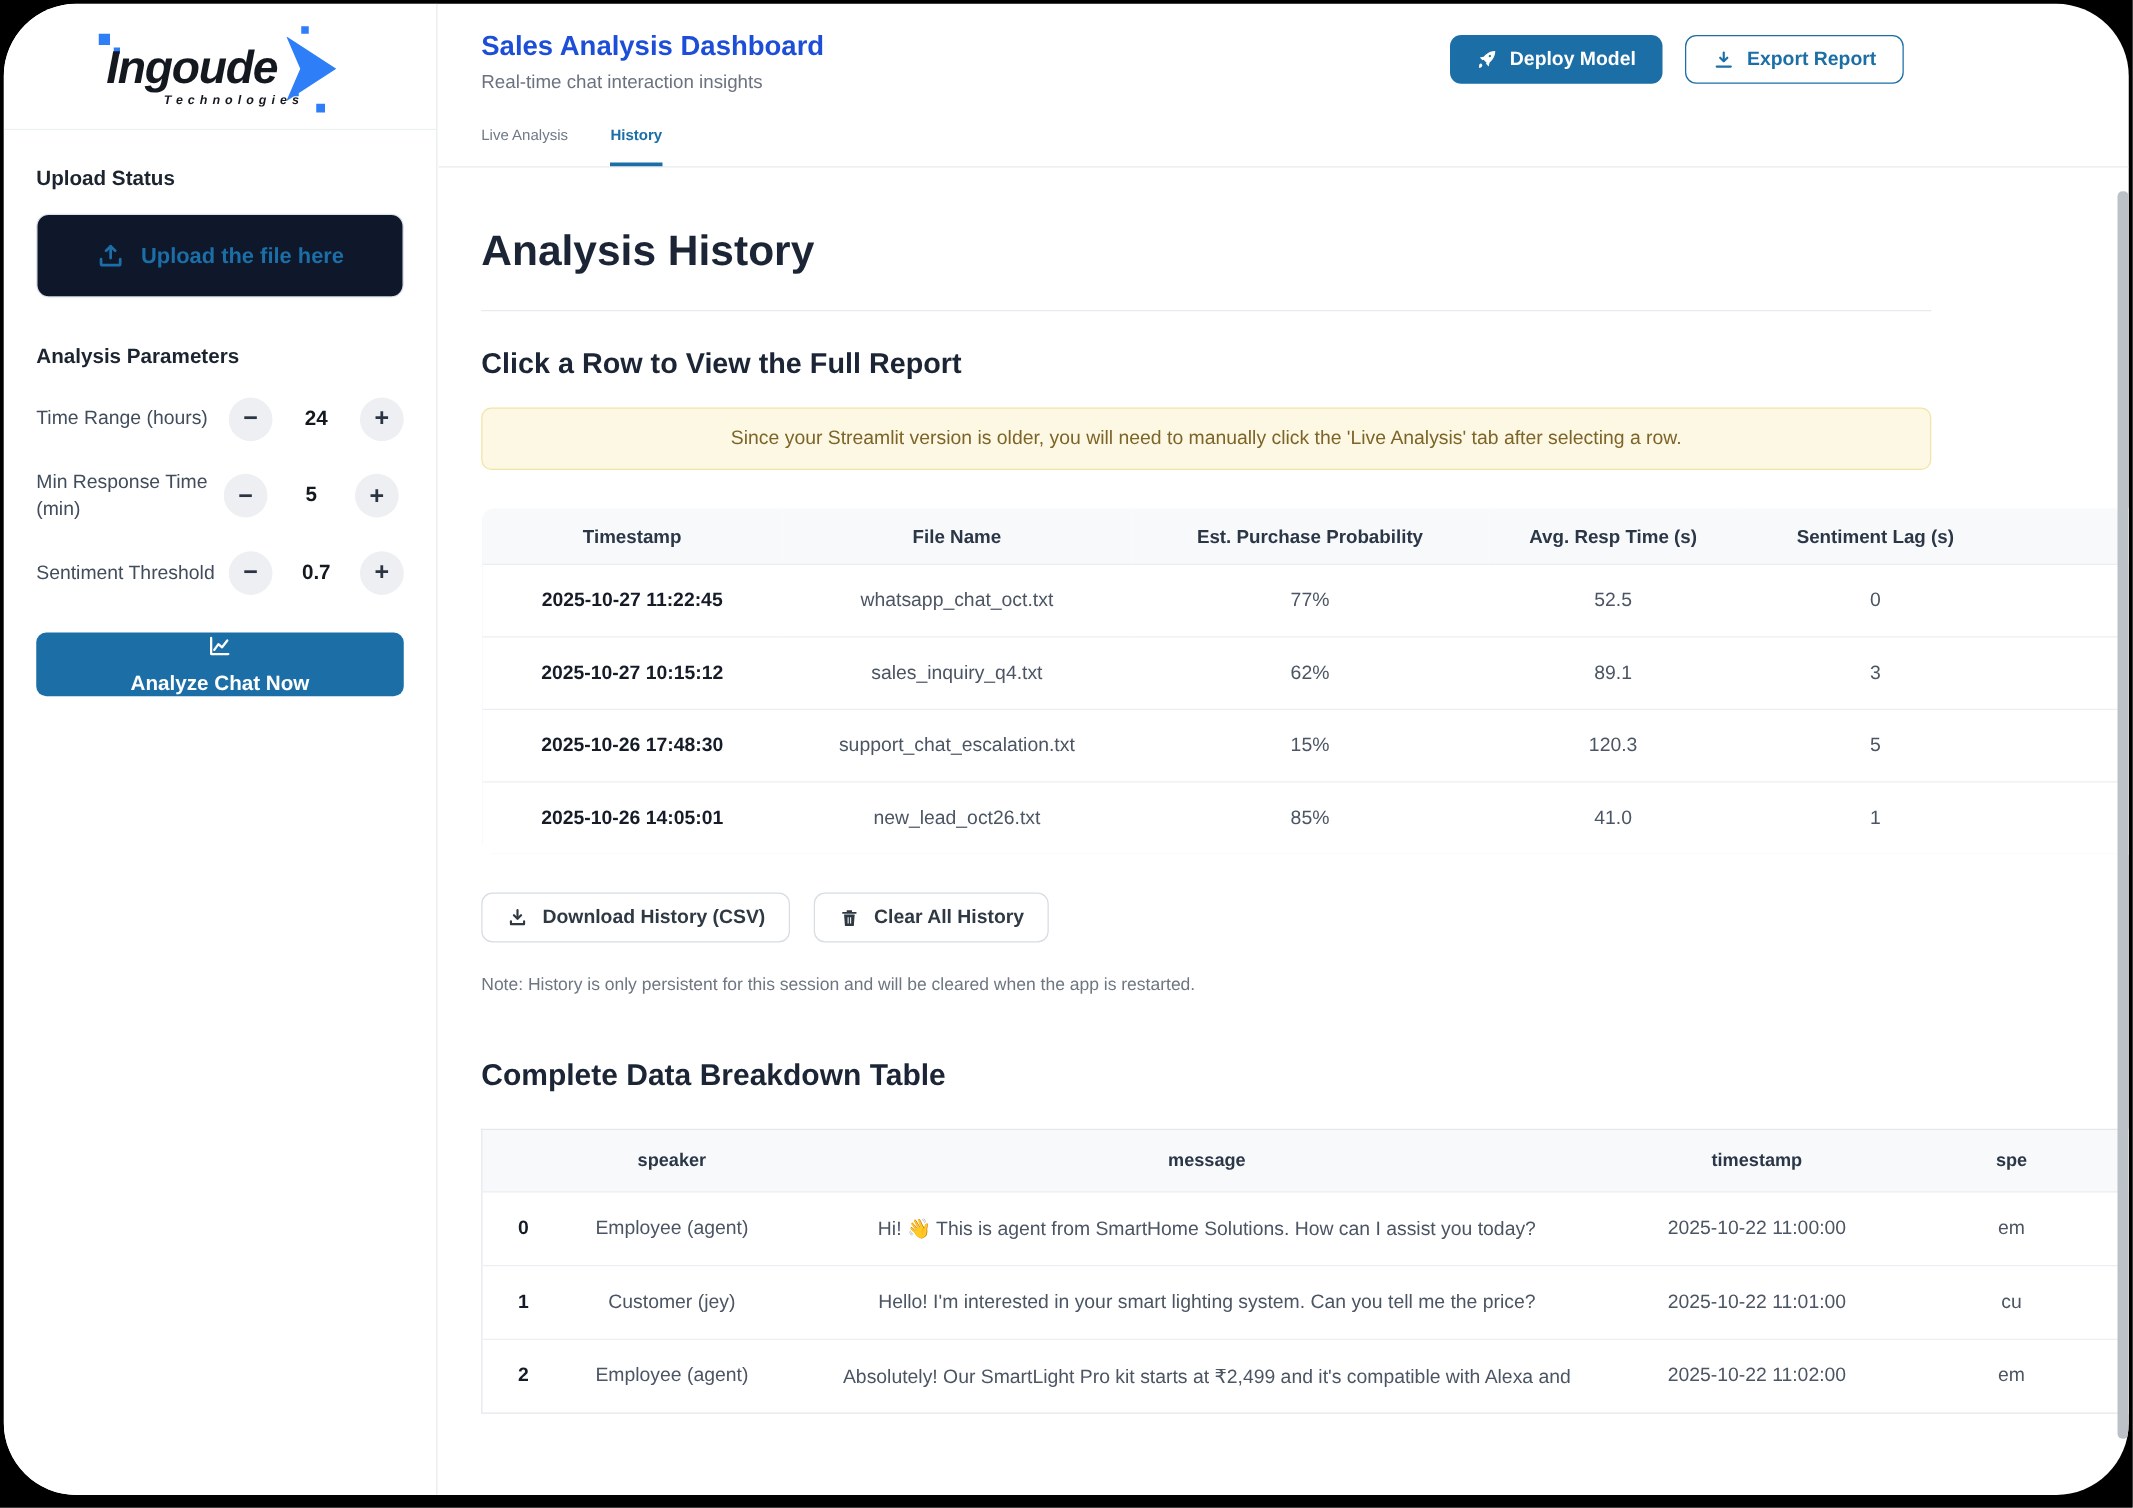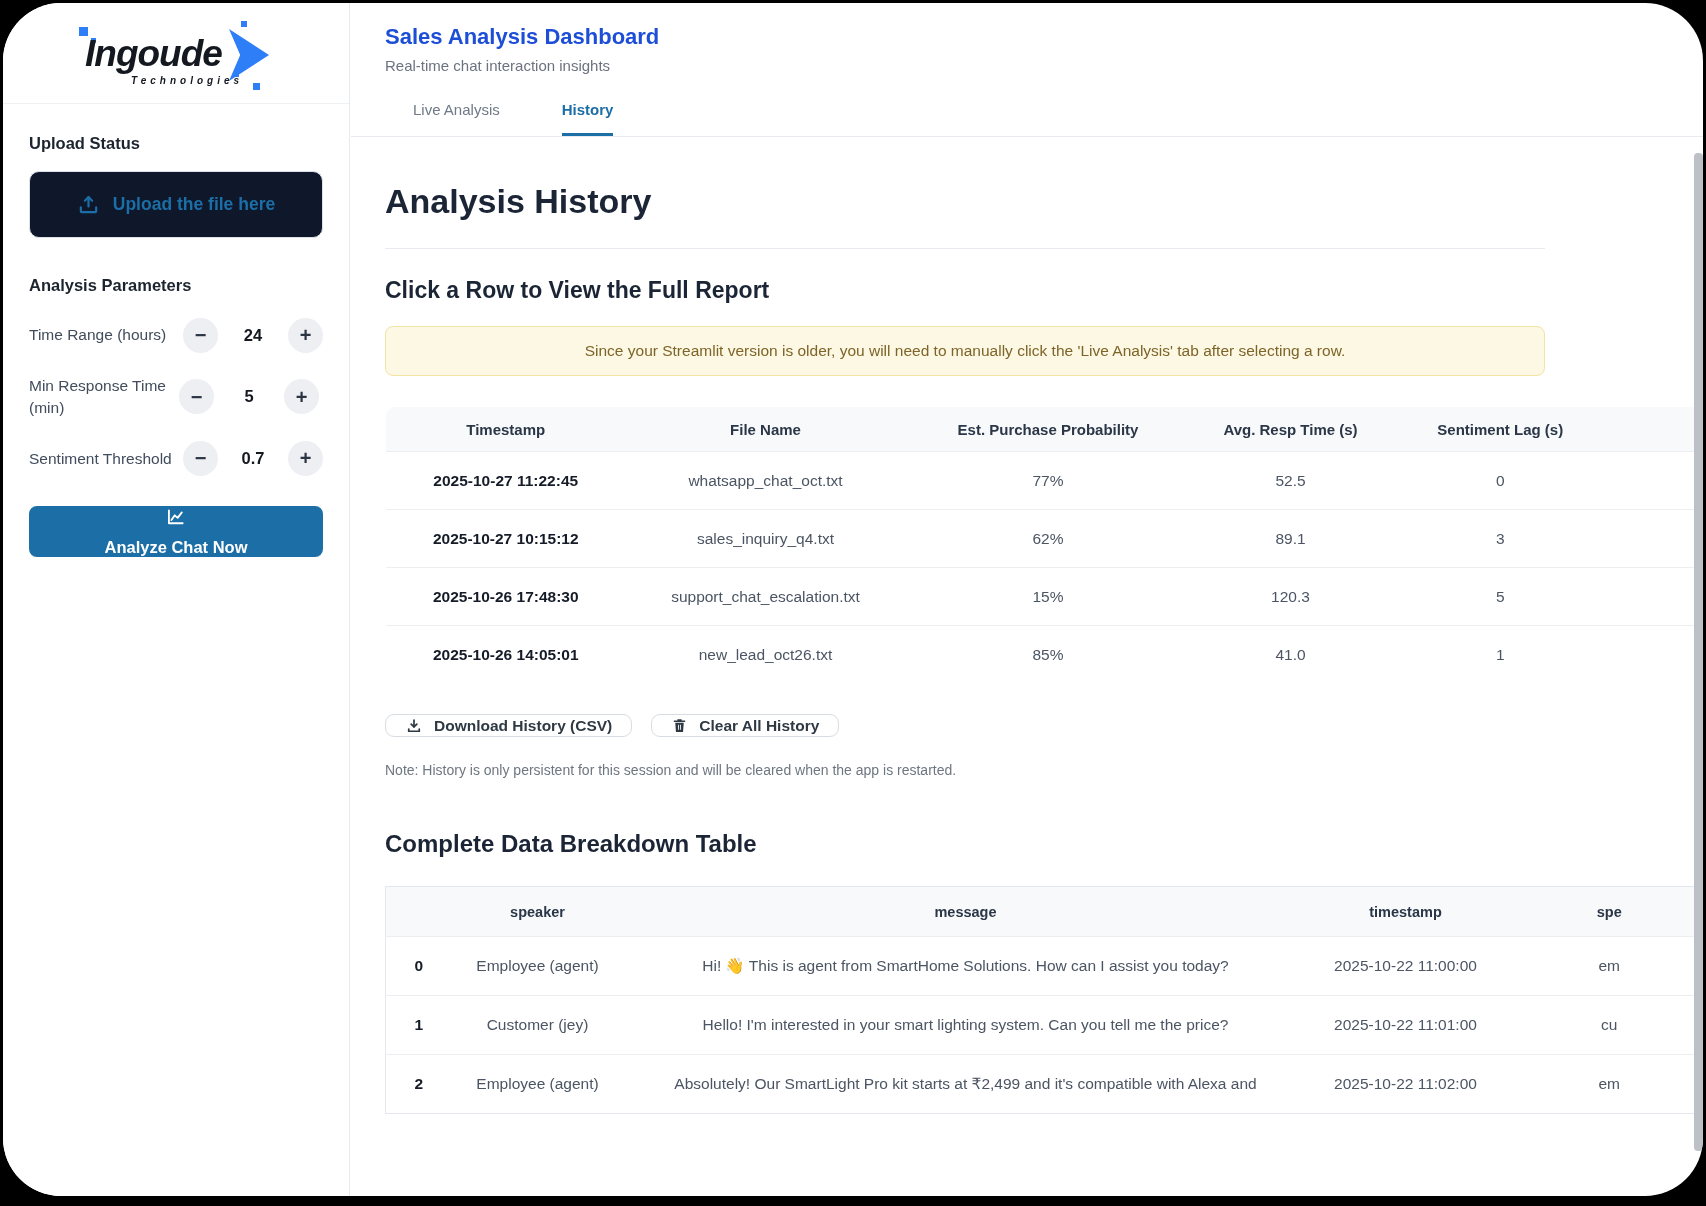--- a/index.html
+++ b/index.html
@@ -29,40 +29,40 @@
   .analyze-btn { margin-top:30px; width:100%; height:51px; border:none; border-radius:8px; background:var(--primary); color:#fff; font-size:16.5px; font-weight:700; display:flex; align-items:center; justify-content:center; gap:11px; cursor:pointer; font-family:inherit;flex-direction:column; }
 
   
   .main { position:absolute; left:348px; top:0; right:0; bottom:0; }
   .page-title { padding:21px 0 0 34px; font-size:22px; font-weight:700; color:#1d4ed8; }
   .page-sub { padding:7px 0 0 34px; font-size:15px; color:#6b7280; }
   .header-actions { position:absolute; top:25px; right:180px; display:flex; gap:18px; }
   .btn-primary { height:39px; padding:0 21px; border:none; border-radius:9px; background:var(--primary); color:#fff; font-size:15.5px; font-weight:600; display:flex; align-items:center; gap:10px; cursor:pointer; font-family:inherit; }
   .btn-outline-blue { height:39px; padding:0 21px; border:1.5px solid var(--primary); border-radius:9px; background:#fff; color:var(--primary); font-size:15.5px; font-weight:600; display:flex; align-items:center; gap:10px; cursor:pointer; font-family:inherit; }
   .tabs { margin-top:27px; padding-left:34px; border-bottom:1px solid var(--border); display:flex; gap:34px; }
-  .tab { font-size:15px; color:#6f7a87; padding-bottom:15px; cursor:pointer; border-bottom:3px solid transparent;margin-left:28px; }
+  .tab { font-size:12px; color:#6f7a87; padding-bottom:15px; cursor:pointer; border-bottom:3px solid transparent; }
   .tab.active { color:var(--primary); font-weight:600; border-bottom-color:var(--primary); }
 
   
   .content { position:absolute; top:144px; left:0; right:0; bottom:0; padding-left:34px; overflow:hidden; }
   .h1 { margin-top:35px; font-size:34px; font-weight:800; color:#1b2535; }
   .h1-sub { margin-top:12px; font-size:17px; color:#6b7280; }
   .divider { margin-top:27px; width:1160px; border-top:1px solid var(--border); }
   .h2 { margin-top:28px; font-size:23px; font-weight:700; color:#1b2535; }
   .warn { margin-top:22px; width:1160px; height:50px; background:var(--warn-bg); border:1px solid var(--warn-border); border-radius:8px; display:flex; align-items:center; justify-content:center; font-size:15.5px; color:var(--warn-text); }
 
   table { border-collapse:collapse; table-layout:fixed; background:#fff; }
   .t1 { margin-top:30px; width:1325px; border:1px solid #e4e8ec; border-radius:10px 0 0 10px; overflow:hidden; }
   .t1 th { height:45px; background:var(--thead-bg); font-size:15px; font-weight:700; color:#2b3647; text-align:center; }
   .t1 td { height:58px; text-align:center; font-size:15.5px; color:#4b5563; border-top:1px solid #ecEEf1; }
   .t1 td:first-child { font-weight:700; color:#151c28; }
   .t1 th:nth-child(5), .t1 td:nth-child(5) { padding-right:100px; }
 
   .hist-actions { margin-top:30px; display:flex; gap:19px; }
-  .btn-outline { height:23px; padding:0 19px; border:1px solid #d8dde3; border-radius:9px; background:#fff; color:#2f3944; font-size:15.5px; font-weight:600; display:flex; align-items:center; gap:11px; cursor:pointer; font-family:inherit; }
+  .btn-outline { height:40px; padding:0 19px; border:1px solid #d8dde3; border-radius:9px; background:#fff; color:#2f3944; font-size:15.5px; font-weight:600; display:flex; align-items:center; gap:11px; cursor:pointer; font-family:inherit; }
   .note { margin-top:25px; font-size:14px; color:#6e7681; }
 
   .t2 { margin-top:28px; width:1330px; border:1px solid #e4e8ec; border-radius:10px 10px 0 0; }
   .t2 th { height:50px; background:var(--thead-bg); font-size:14.5px; font-weight:600; color:#2b3647; text-align:center; }
   .t2 td { height:59px; text-align:center; font-size:15.5px; color:#4b5563; border-top:1px solid #ecEEf1; }
   .t2 td:first-child { font-weight:700; color:#151c28; }
 
   .scrollbar { position:absolute; right:0; top:150px; bottom:45px; width:9px; background:#bcc1c8; border-radius:4px; }
 
   .icon { flex:none; display:inline-flex; }
@@ -137,20 +137,40 @@
         </span>
         <span>Analyze Chat Now</span>
       </button>
     </div>
   </div>
 
   <div class="main">
     <div class="page-title">Sales Analysis Dashboard</div>
     <div class="page-sub">Real-time chat interaction insights</div>
 
+    <div class="header-actions">
+      <button class="btn-primary">
+        <span class="icon">
+          <svg width="17" height="17" viewBox="0 0 24 24" fill="#fff">
+            <path d="M21.5 2.5c-4.5 0-8.5 1.8-11.3 4.6L8.4 8.9 4 10l3 3 1.3-.6 3.3 3.3-.6 1.3 3 3 1.1-4.4 1.8-1.8c2.8-2.8 4.6-6.8 4.6-11.3zM14.7 9.3a1.3 1.3 0 1 1 1.8-1.8 1.3 1.3 0 0 1-1.8 1.8zM3.5 17.5c1-1 2.5-1 3 0 .5 1 .5 2-.5 3-.7.7-3 1-3 1s.3-2.3.5-4z"></path>
+          </svg>
+        </span>
+        <span>Deploy Model</span>
+      </button>
+      <button class="btn-outline-blue">
+        <span class="icon">
+          <svg width="18" height="18" viewBox="0 0 24 24" fill="none" stroke="#1b6ea6" stroke-width="2.3" stroke-linecap="round" stroke-linejoin="round">
+            <path d="M12 4v9"></path>
+              <path d="M8.2 9.5 12 13.3l3.8-3.8"></path>
+              <path d="M4.5 19h15"></path>
+          </svg>
+        </span>
+        <span>Export Report</span>
+      </button>
+    </div>
 
     <div class="tabs">
       <div class="tab">Live Analysis</div>
       <div class="tab active">History</div>
     </div>
 
     <div class="content">
       <div class="h1">Analysis History</div>
       <div class="divider"></div>
 

